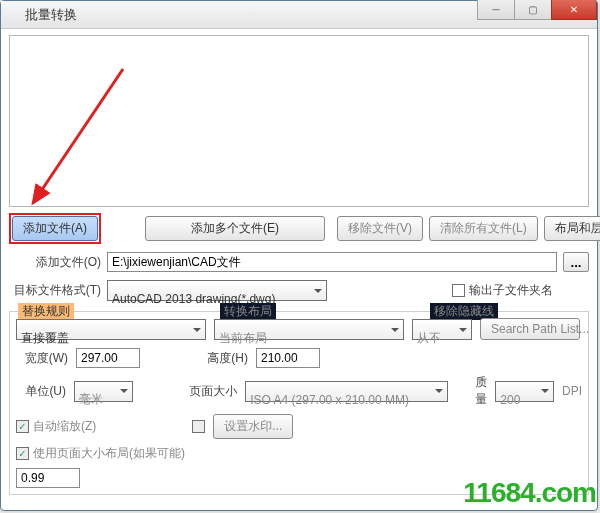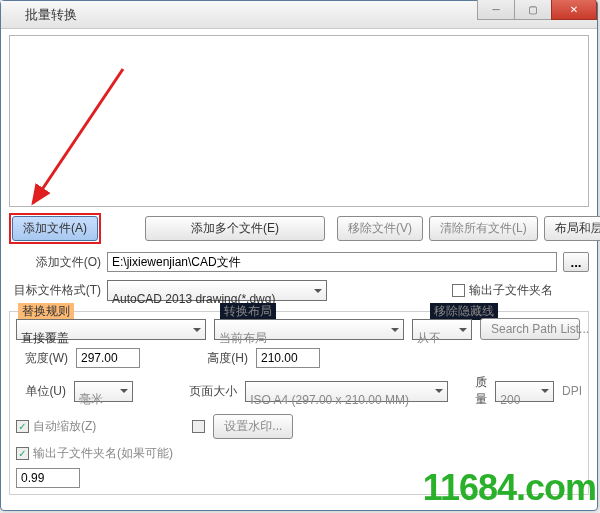--- a/index.html
+++ b/index.html
@@ -125,21 +125,21 @@
 }
 .arrow {
   position:absolute;
   width:120px; height:150px;
   pointer-events:none;
 }
 .arrow svg { width:100%; height:100%; }
 .watermark {
   position:absolute;
   right:4px; bottom:4px;
-  font-size:36px;
+  font-size:28px;
   font-weight:900;
   color:#2ab02a;
   font-family: Arial Black, Arial, sans-serif;
   letter-spacing:-1px;
 }
 .gray-row { color:#888; }
 .checkbox.gray .box { background:#eee; }
 .checkbox.gray { color:#888; }
 </style>
 </head>
@@ -240,21 +240,21 @@
         <span style="width:80px"></span>
         <label class="checkbox gray">
           <span class="box"></span>
         </label>
         <button class="btn gray">设置水印...</button>
       </div>
 
       <div class="grid-row">
         <label class="checkbox gray">
           <span class="box">✓</span>
-          <span>输出子文件夹名(如果可能)</span>
+          <span>使用页面大小布局(如果可能)</span>
         </label>
       </div>
 
       <div class="grid-row gray-row">
         <input class="input small-in" value="0.99" style="">
       </div>
     </div>
   </div>
 
   <div class="arrow" style="left:16px; top:62px;">

